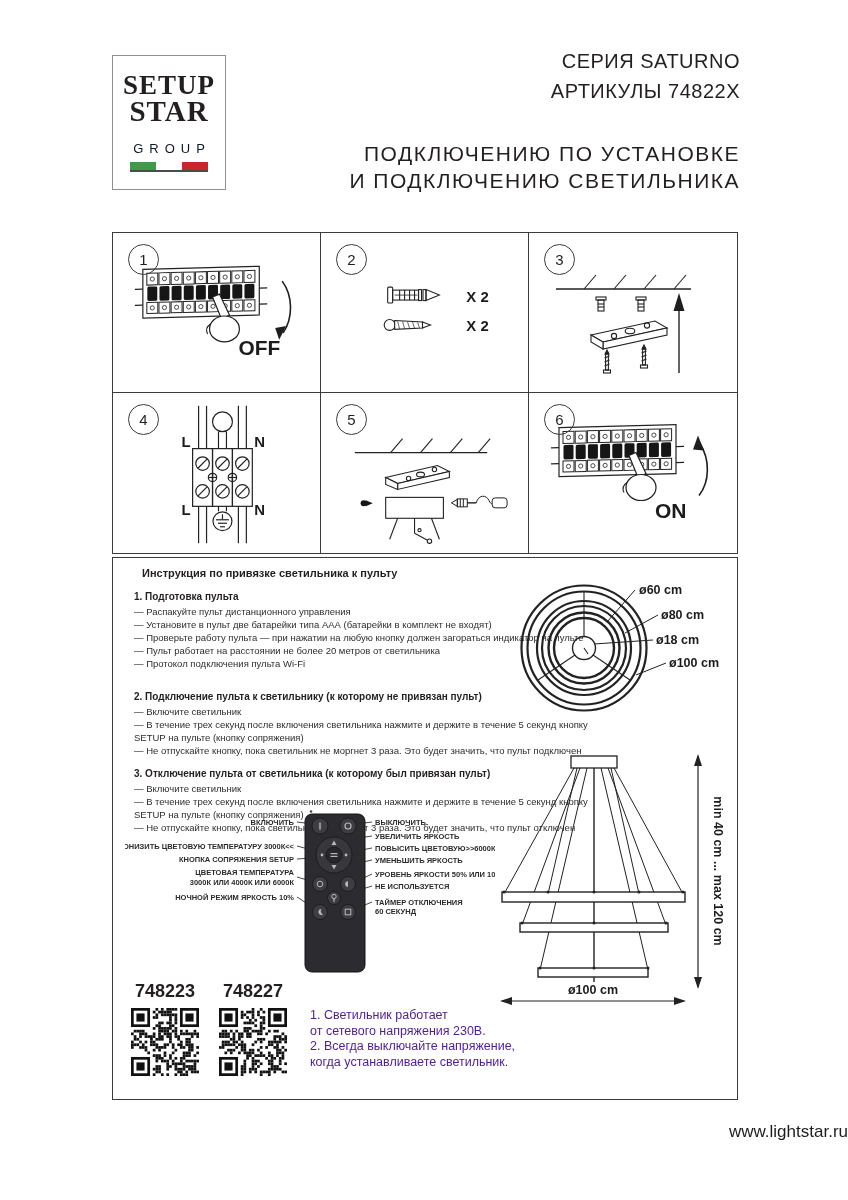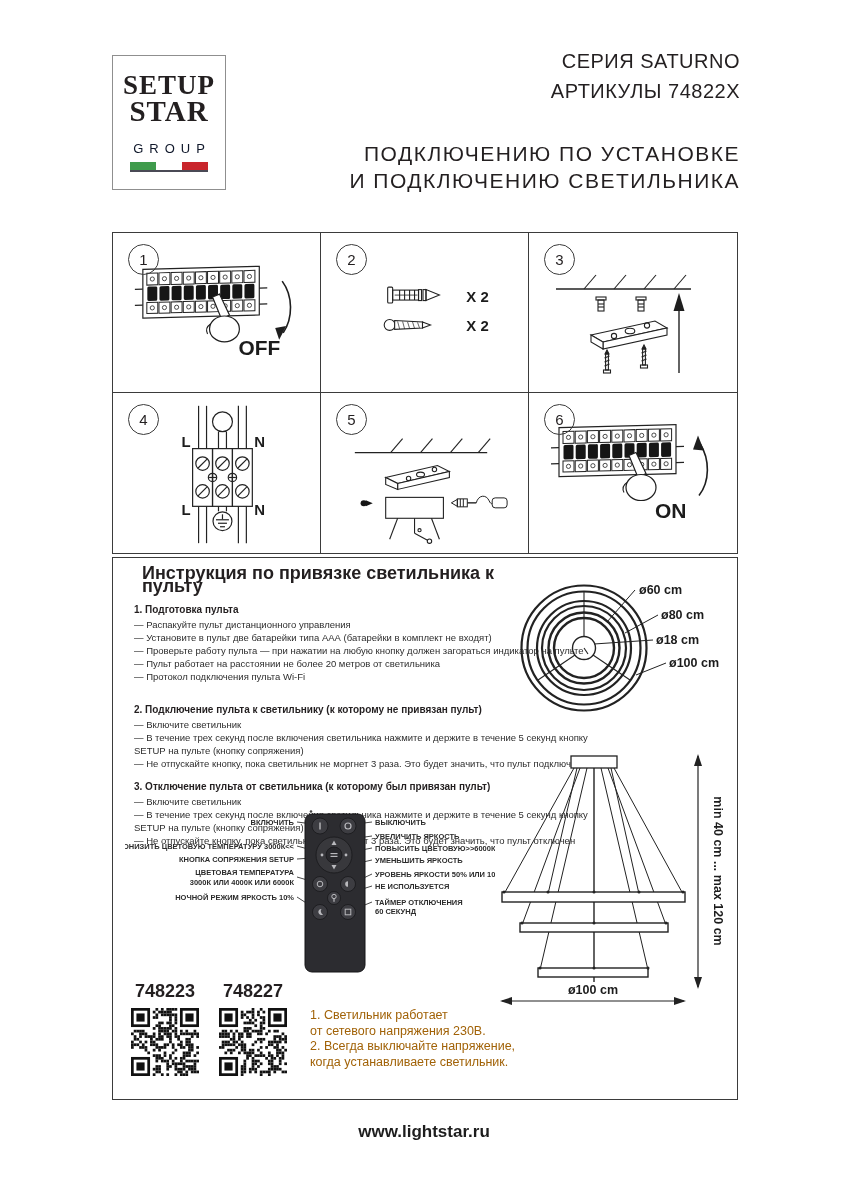--- a/index.html
+++ b/index.html
@@ -29,28 +29,28 @@
   .cell{position:relative;border-right:1.5px solid #3b3b3b;border-bottom:1.5px solid #3b3b3b;}
   .cell:nth-child(3n){border-right:none;}
   .cell:nth-child(n+4){border-bottom:none;}
   .stepnum{position:absolute;left:15px;top:11px;width:29px;height:29px;border:1.3px solid #3b3b3b;
            border-radius:50%;display:flex;align-items:center;justify-content:center;font-size:15px;}
   .cellsvg{position:absolute;inset:0;width:100%;height:100%;}
 
   
   .lower{left:112px;top:557px;width:626px;height:543px;border:1.5px solid #3b3b3b;box-sizing:border-box;}
   .pairing{left:134px;top:567px;width:392px;font-size:9.5px;line-height:13px;color:#2d2d2d;}
-  .pairing .ptitle{font-size:18px;font-weight:bold;color:#231f20;margin-bottom:7px;padding-left:8px;}
+  .pairing .ptitle{font-size:11px;font-weight:bold;color:#231f20;margin-bottom:7px;padding-left:8px;}
   .pairing .stitle{font-size:10px;font-weight:bold;color:#231f20;margin:10px 0 2px 0;}
   .pairing .pline{white-space:nowrap;}
 
   
   .qr-label{position:absolute;width:72px;text-align:center;font-size:18px;font-weight:bold;}
-  .notes{left:310px;top:1008px;width:230px;font-size:12.5px;line-height:15.5px;color:#a16207;}
-  .footer{left:0;top:1122px;width:848px;text-align:center;font-size:17px;font-weight:bold;color:#1d1d1d;}
+  .notes{left:310px;top:1008px;width:230px;font-size:12.5px;line-height:15.5px;color:#4c1d95;}
+  .footer{left:0;top:1122px;width:848px;text-align:right;font-size:17px;font-weight:normal;color:#1d1d1d;}
 </style>
 </head>
 <body>
 
 <div class="page">
 
   <div class="abs logo-box">
     <div class="logo-word l1">SETUP</div>
     <div class="logo-word l2">STAR</div>
     <div class="logo-group">GROUP</div>

